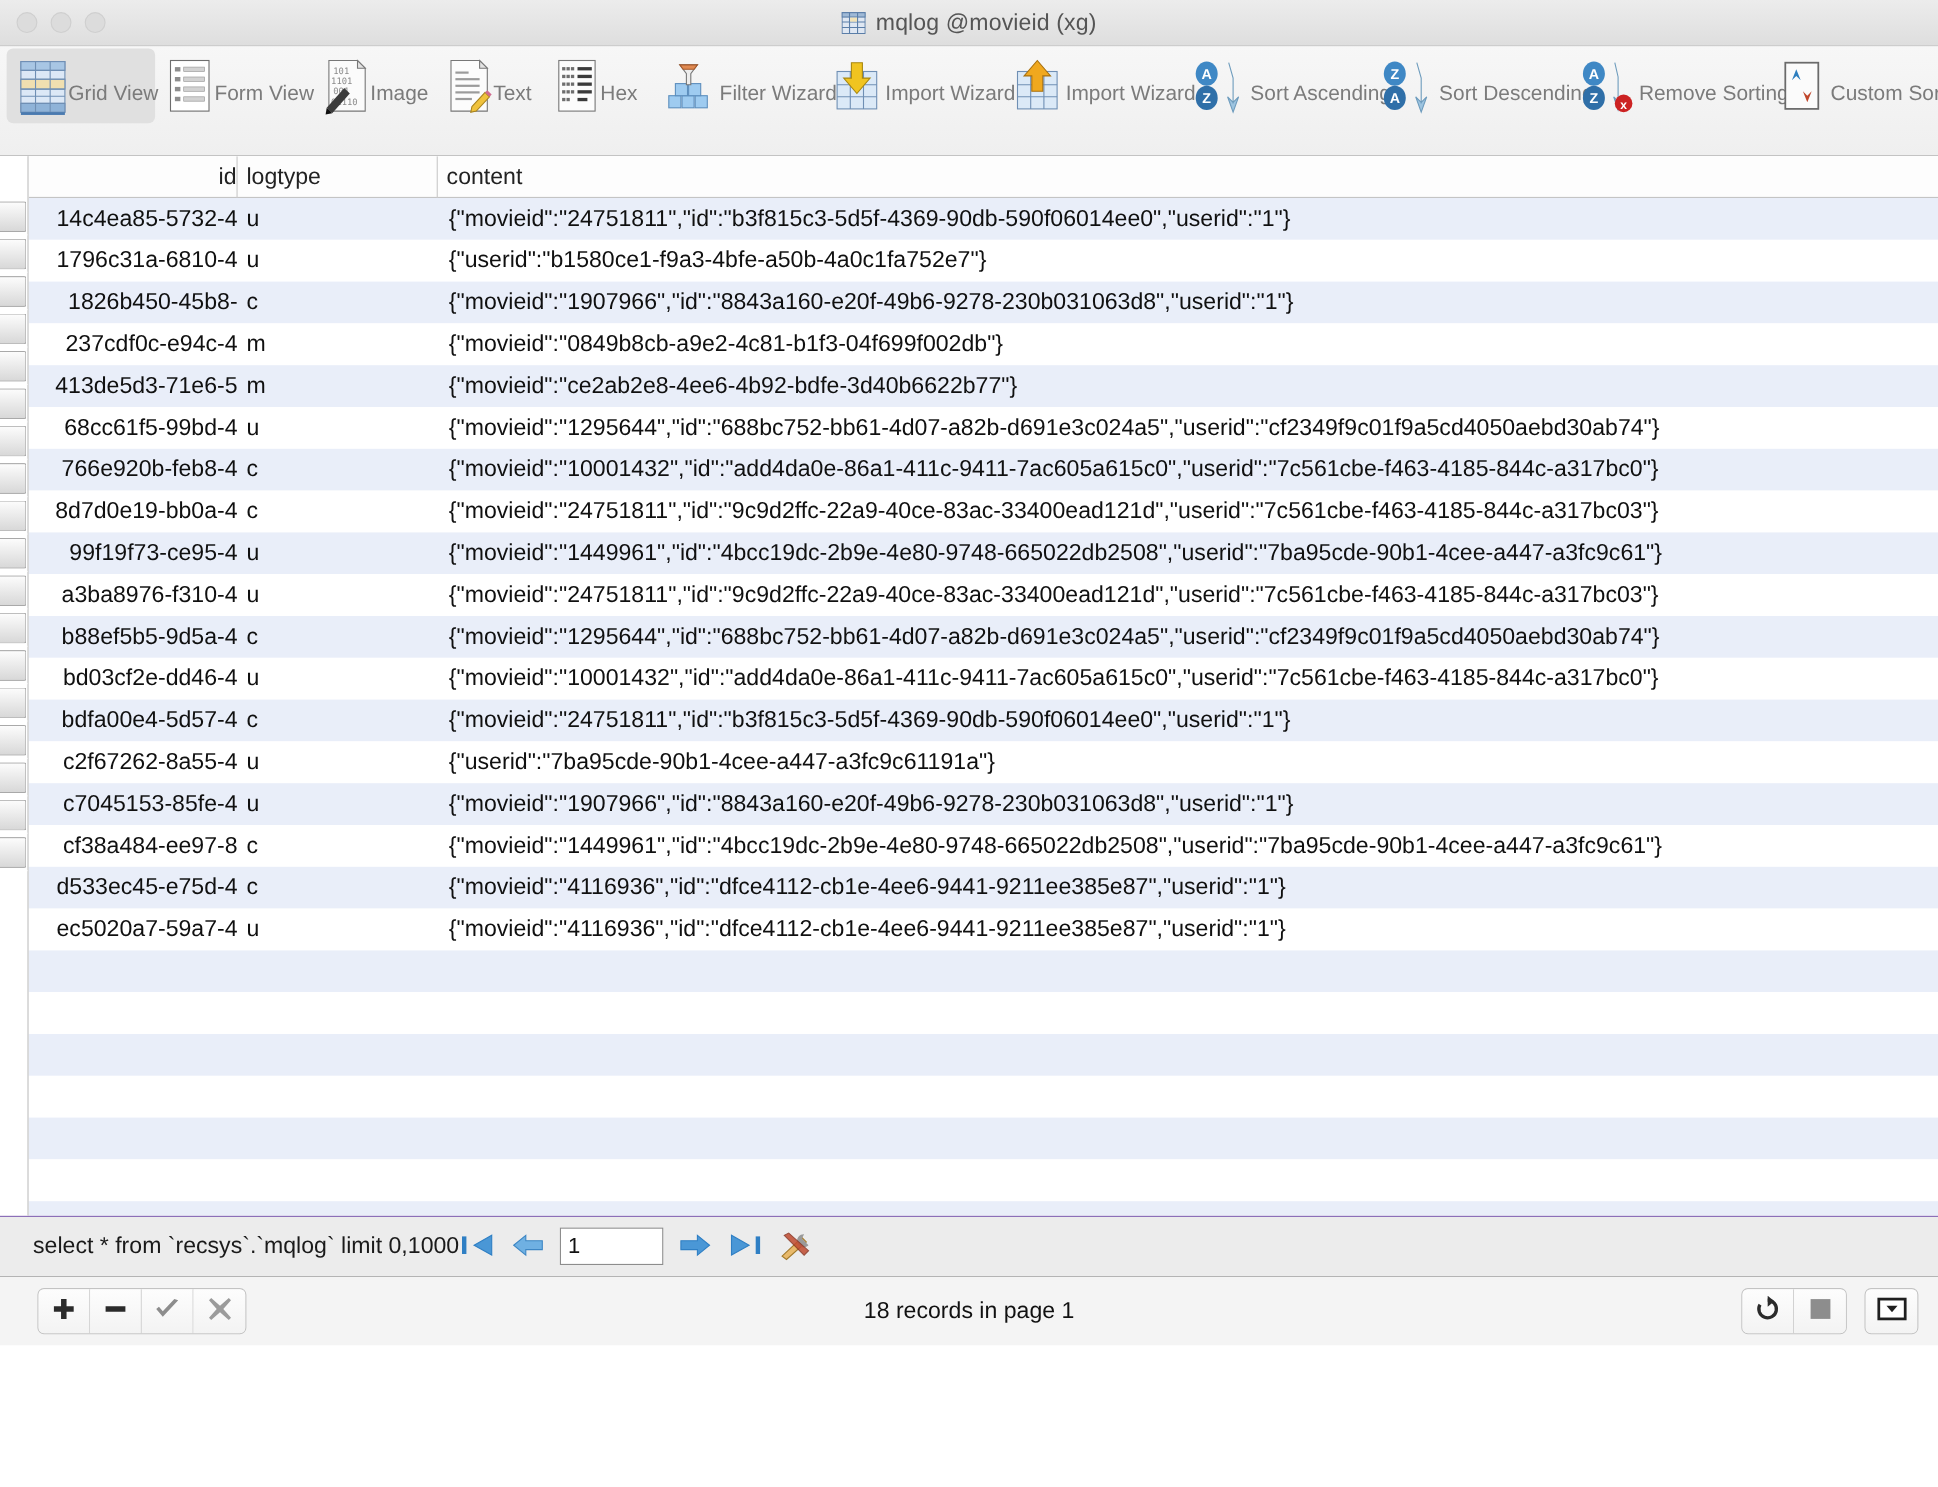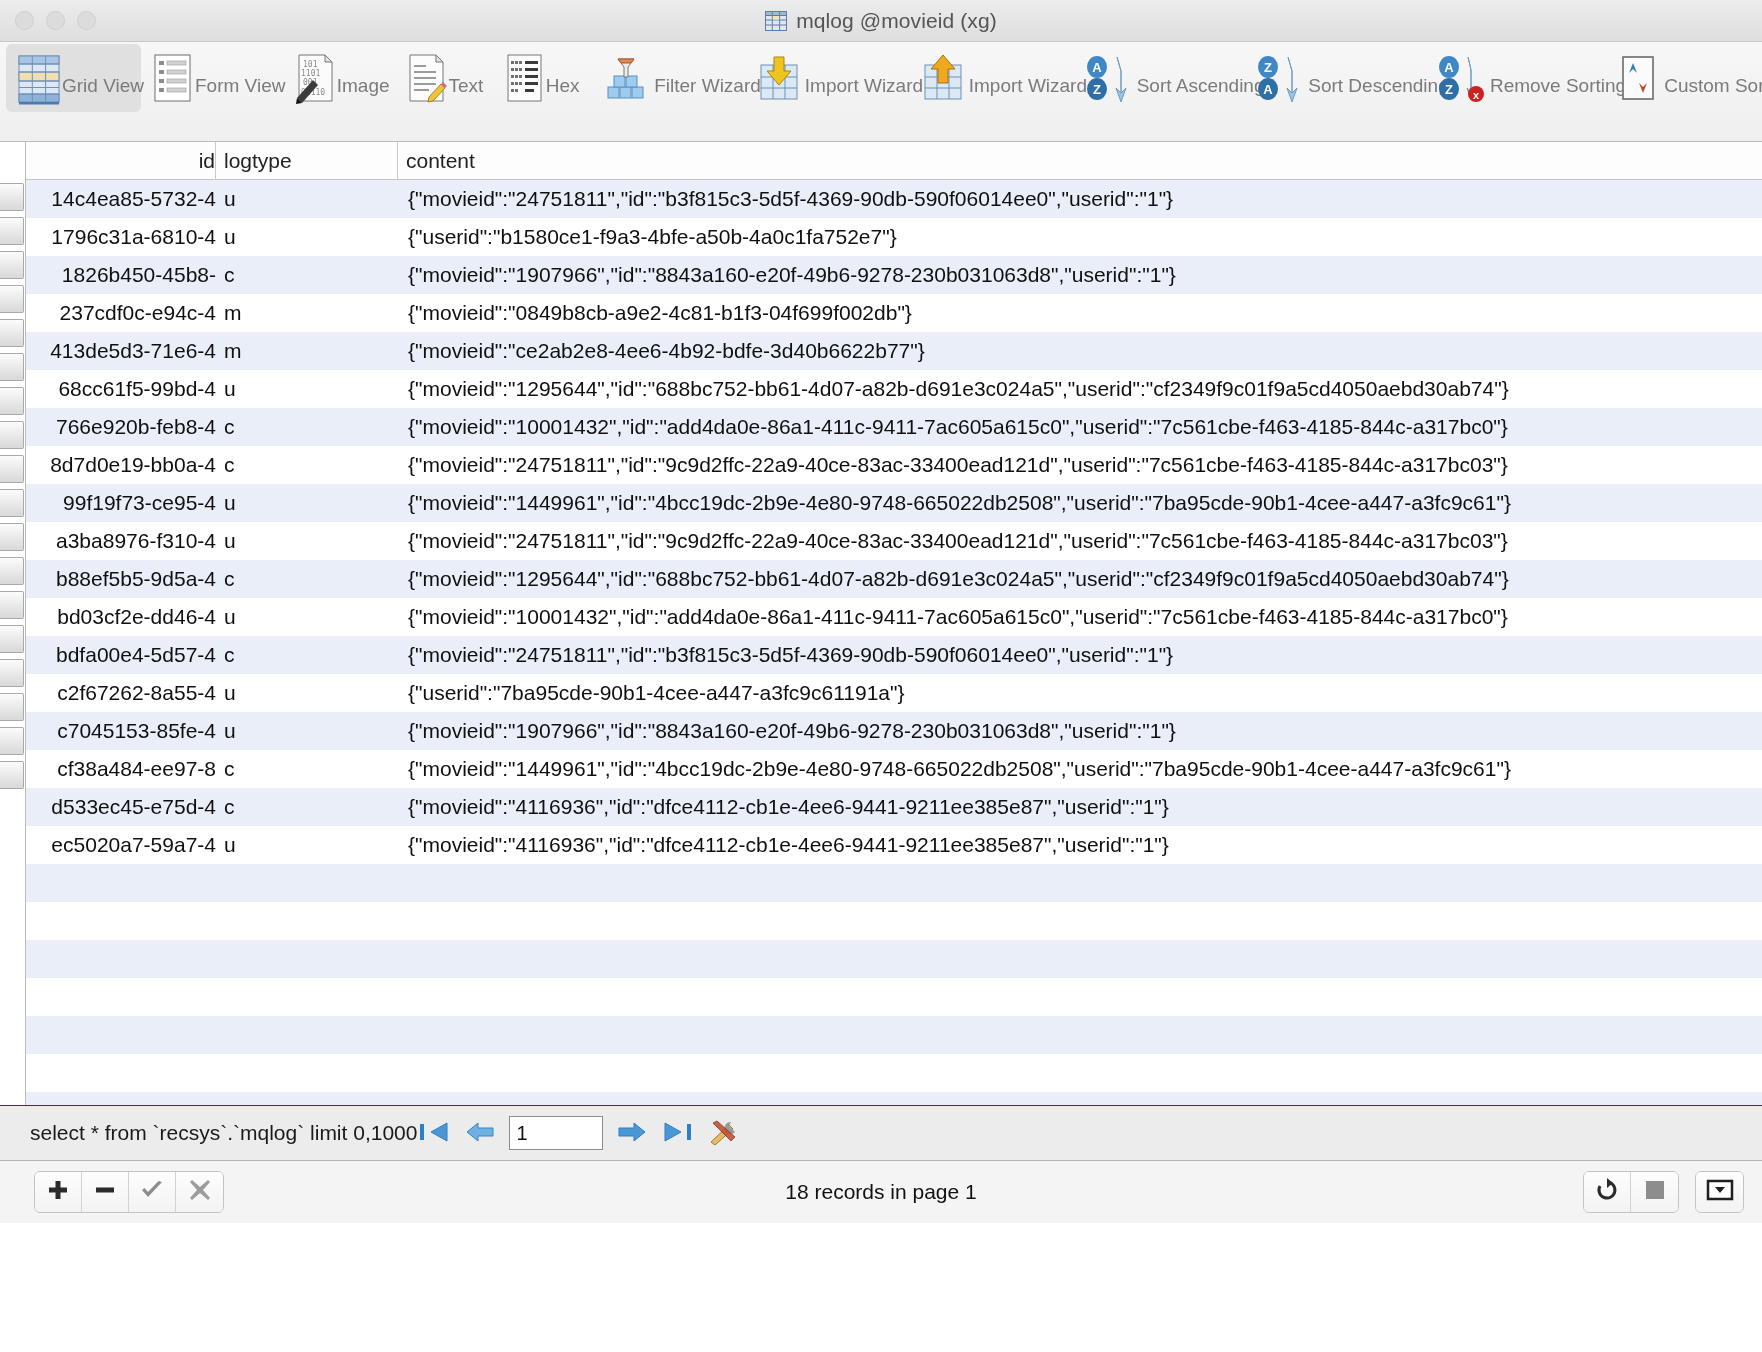--- a/index.html
+++ b/index.html
@@ -479,21 +479,21 @@
           <div class="cell c-id">1826b450-45b8-</div>
           <div class="cell c-logtype">c</div>
           <div class="cell c-content">{"movieid":"1907966","id":"8843a160-e20f-49b6-9278-230b031063d8","userid":"1"}</div>
         </div>
         <div class="data-row even">
           <div class="cell c-id">237cdf0c-e94c-4</div>
           <div class="cell c-logtype">m</div>
           <div class="cell c-content">{"movieid":"0849b8cb-a9e2-4c81-b1f3-04f699f002db"}</div>
         </div>
         <div class="data-row odd">
-          <div class="cell c-id">413de5d3-71e6-4</div>
+          <div class="cell c-id">413de5d3-71e6-5</div>
           <div class="cell c-logtype">m</div>
           <div class="cell c-content">{"movieid":"ce2ab2e8-4ee6-4b92-bdfe-3d40b6622b77"}</div>
         </div>
         <div class="data-row even">
           <div class="cell c-id">68cc61f5-99bd-4</div>
           <div class="cell c-logtype">u</div>
           <div class="cell c-content">{"movieid":"1295644","id":"688bc752-bb61-4d07-a82b-d691e3c024a5","userid":"cf2349f9c01f9a5cd4050aebd30ab74"}</div>
         </div>
         <div class="data-row odd">
           <div class="cell c-id">766e920b-feb8-4</div>

